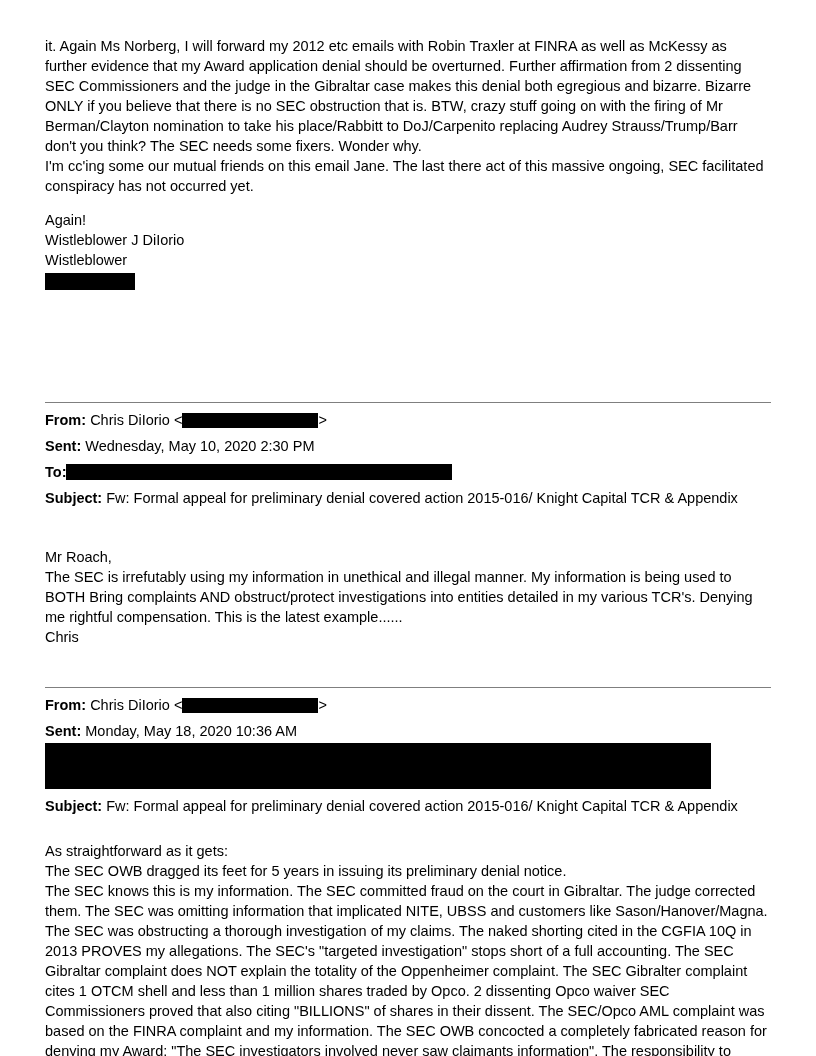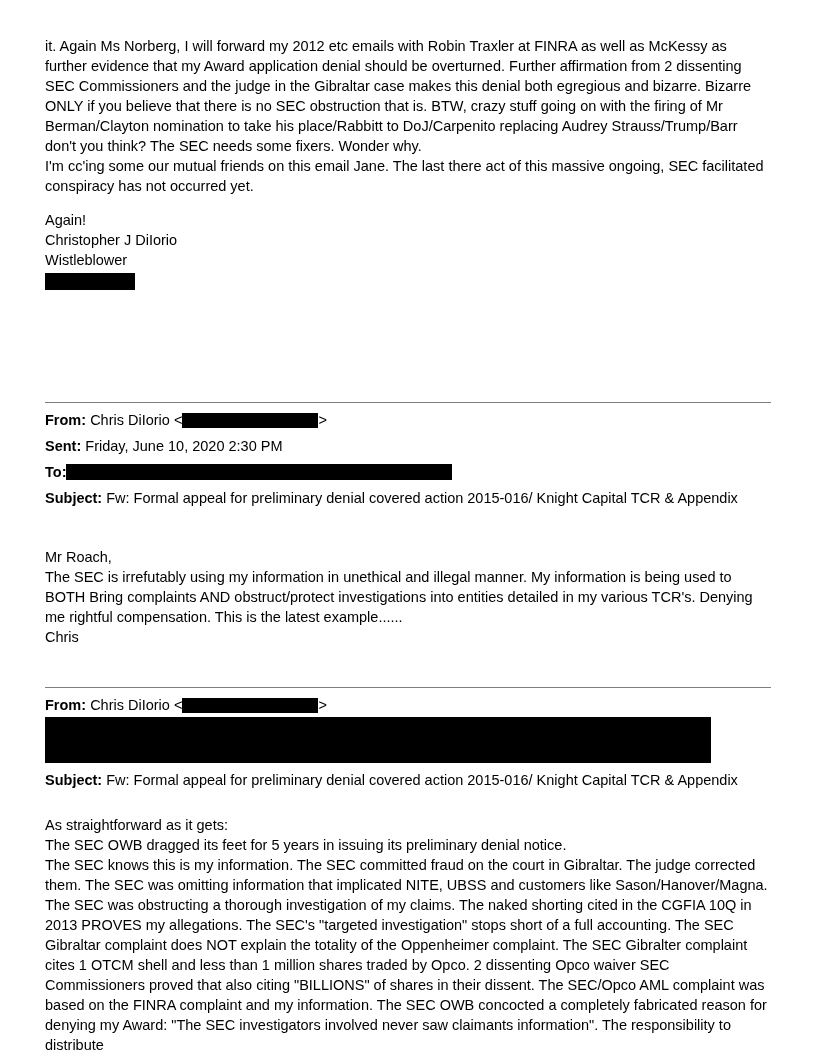--- a/index.html
+++ b/index.html
@@ -43,47 +43,48 @@
 </head>
 <body>
 
 <div class="page">
 
   <section>
     <p>it. Again Ms Norberg, I will forward my 2012 etc emails with Robin Traxler at FINRA as well as McKessy as further evidence that my Award application denial should be overturned. Further affirmation from 2 dissenting SEC Commissioners and the judge in the Gibraltar case makes this denial both egregious and bizarre.   Bizarre ONLY if you believe that there is no SEC obstruction that is. BTW, crazy stuff going on with the firing of Mr Berman/Clayton nomination to take his place/Rabbitt to DoJ/Carpenito replacing Audrey Strauss/Trump/Barr don't you think? The SEC needs some fixers. Wonder why.</p>
     <p>I'm cc'ing some our mutual friends on this email Jane.  The last there act of this massive ongoing, SEC facilitated conspiracy has not occurred yet.</p>
     <div class="sp" style="height:14px"></div>
     <p>Again!</p>
-    <p>Christopher J DiIorio</p>
+    <p>Wistleblower J DiIorio</p>
     <p>Wistleblower</p>
     <div class="redaction-block" style="width:90px;height:17px;margin-top:3px"></div>
     <div class="sp" style="height:104px"></div>
   </section>
 
   <hr class="divider">
 
   <section>
     <p class="hdr"><span class="b">From:</span> <span>Chris DiIorio &lt;</span><span class="redaction-inline" style="width:136px;height:15px"></span><span>&gt;</span></p>
-    <p class="hdr"><span class="b">Sent:</span> <span>Friday, June 10, 2020 2:30 PM</span></p>
+    <p class="hdr"><span class="b">Sent:</span> <span>Wednesday, May 10, 2020 2:30 PM</span></p>
     <p class="hdr"><span class="b">To:</span><span class="redaction-inline" style="width:386px;height:16px"></span></p>
     <p class="hdr"><span class="b">Subject:</span> <span>Fw: Formal appeal for preliminary denial covered action 2015-016/ Knight Capital TCR &amp; Appendix</span></p>
   </section>
 
   <section>
     <div class="sp" style="height:38px"></div>
     <p>Mr Roach,</p>
     <p>The SEC is irrefutably using my information in unethical and illegal manner. My information is being used to BOTH Bring complaints AND obstruct/protect investigations into entities detailed in my various TCR's. Denying me rightful compensation. This is the latest example......</p>
     <p>Chris</p>
     <div class="sp" style="height:32px"></div>
   </section>
 
   <hr class="divider">
 
   <section>
     <p class="hdr"><span class="b">From:</span> <span>Chris DiIorio &lt;</span><span class="redaction-inline" style="width:136px;height:15px"></span><span>&gt;</span></p>
+    <p class="hdr"><span class="b">Sent:</span> <span>Monday, May 18, 2020 10:36 AM</span></p>
     <div class="redaction-block" style="width:666px;height:46px;margin:3px 0 6px 0"></div>
     <p class="hdr"><span class="b">Subject:</span> <span>Fw: Formal appeal for preliminary denial covered action 2015-016/ Knight Capital TCR &amp; Appendix</span></p>
   </section>
 
   <section>
     <div class="sp" style="height:24px"></div>
     <p>As straightforward as it gets:</p>
     <p>The SEC OWB dragged its feet for 5 years in issuing its preliminary denial notice.</p>
     <p>The SEC knows this is my information. The SEC committed fraud on the court in Gibraltar. The judge corrected them. The SEC was omitting information that implicated NITE, UBSS and customers like Sason/Hanover/Magna. The SEC was obstructing a thorough investigation of my claims. The naked shorting cited in the CGFIA 10Q in 2013 PROVES my allegations. The SEC's "targeted investigation" stops short of a full accounting. The SEC Gibraltar complaint does NOT explain the totality of the Oppenheimer complaint. The SEC Gibralter complaint cites 1 OTCM shell and less than 1 million shares traded by Opco. 2 dissenting Opco waiver SEC Commissioners proved that also citing "BILLIONS" of shares in their dissent. The SEC/Opco AML complaint was based on the FINRA complaint and my information. The SEC OWB concocted a completely fabricated reason for denying my Award: "The SEC investigators involved never saw claimants information". The responsibility to distribute</p>
   </section>

